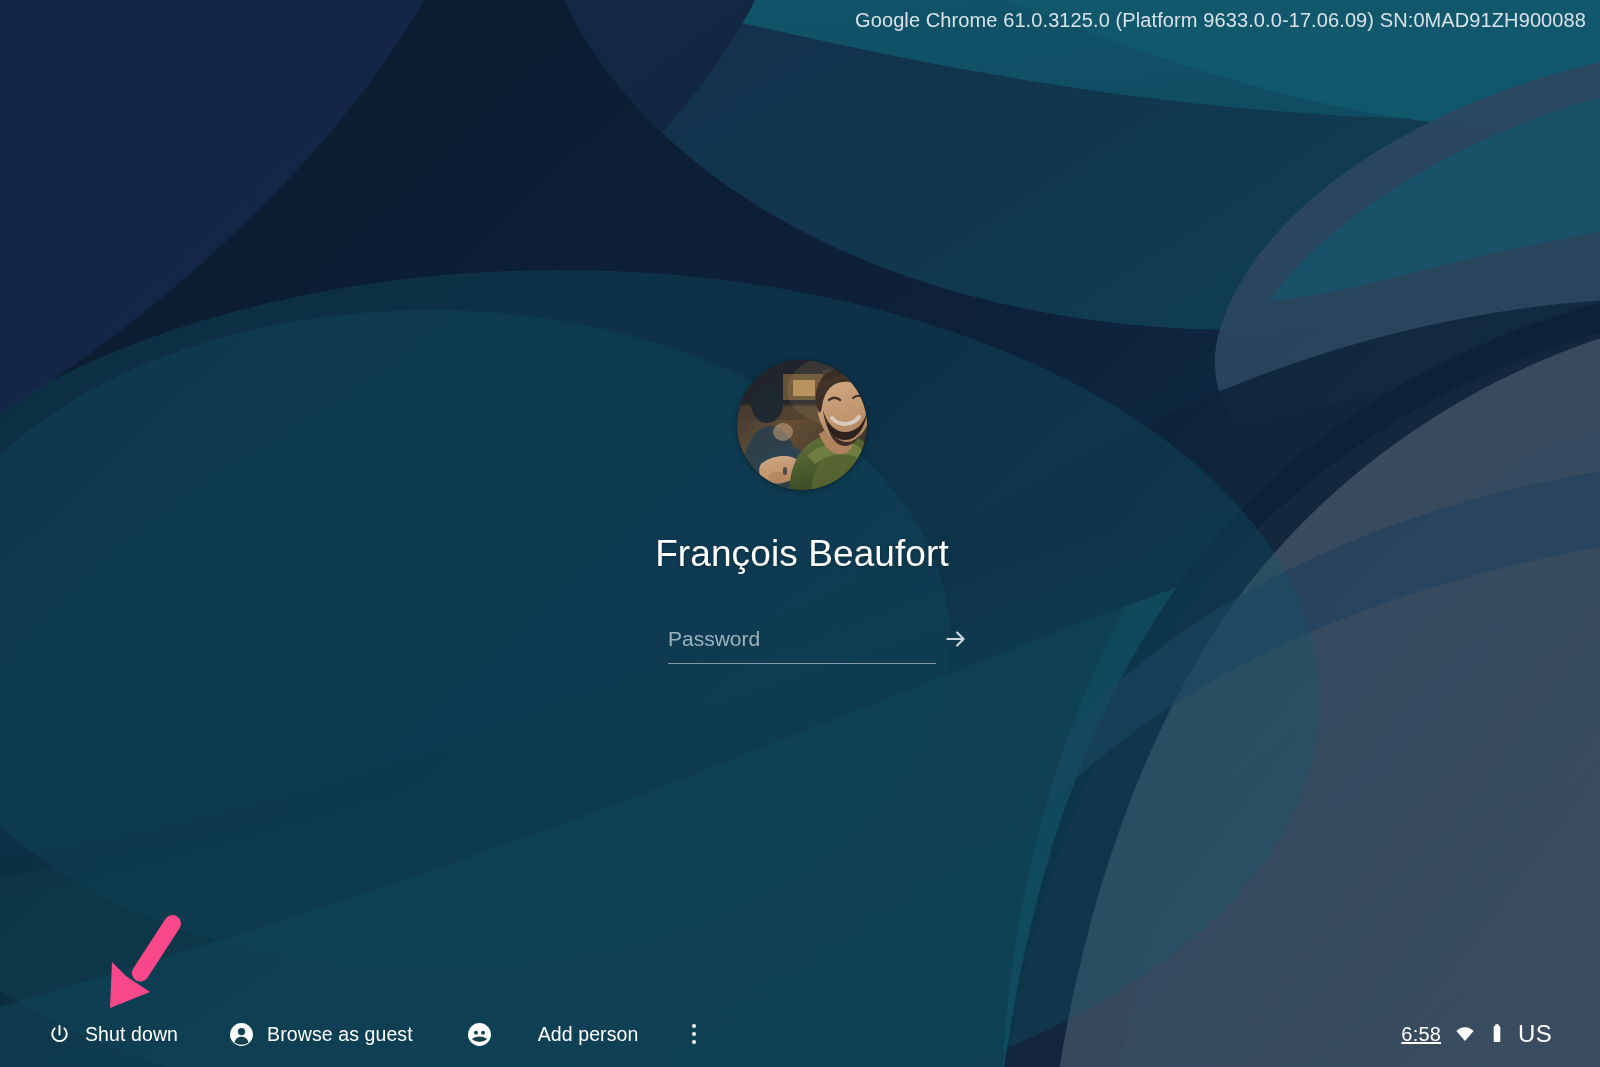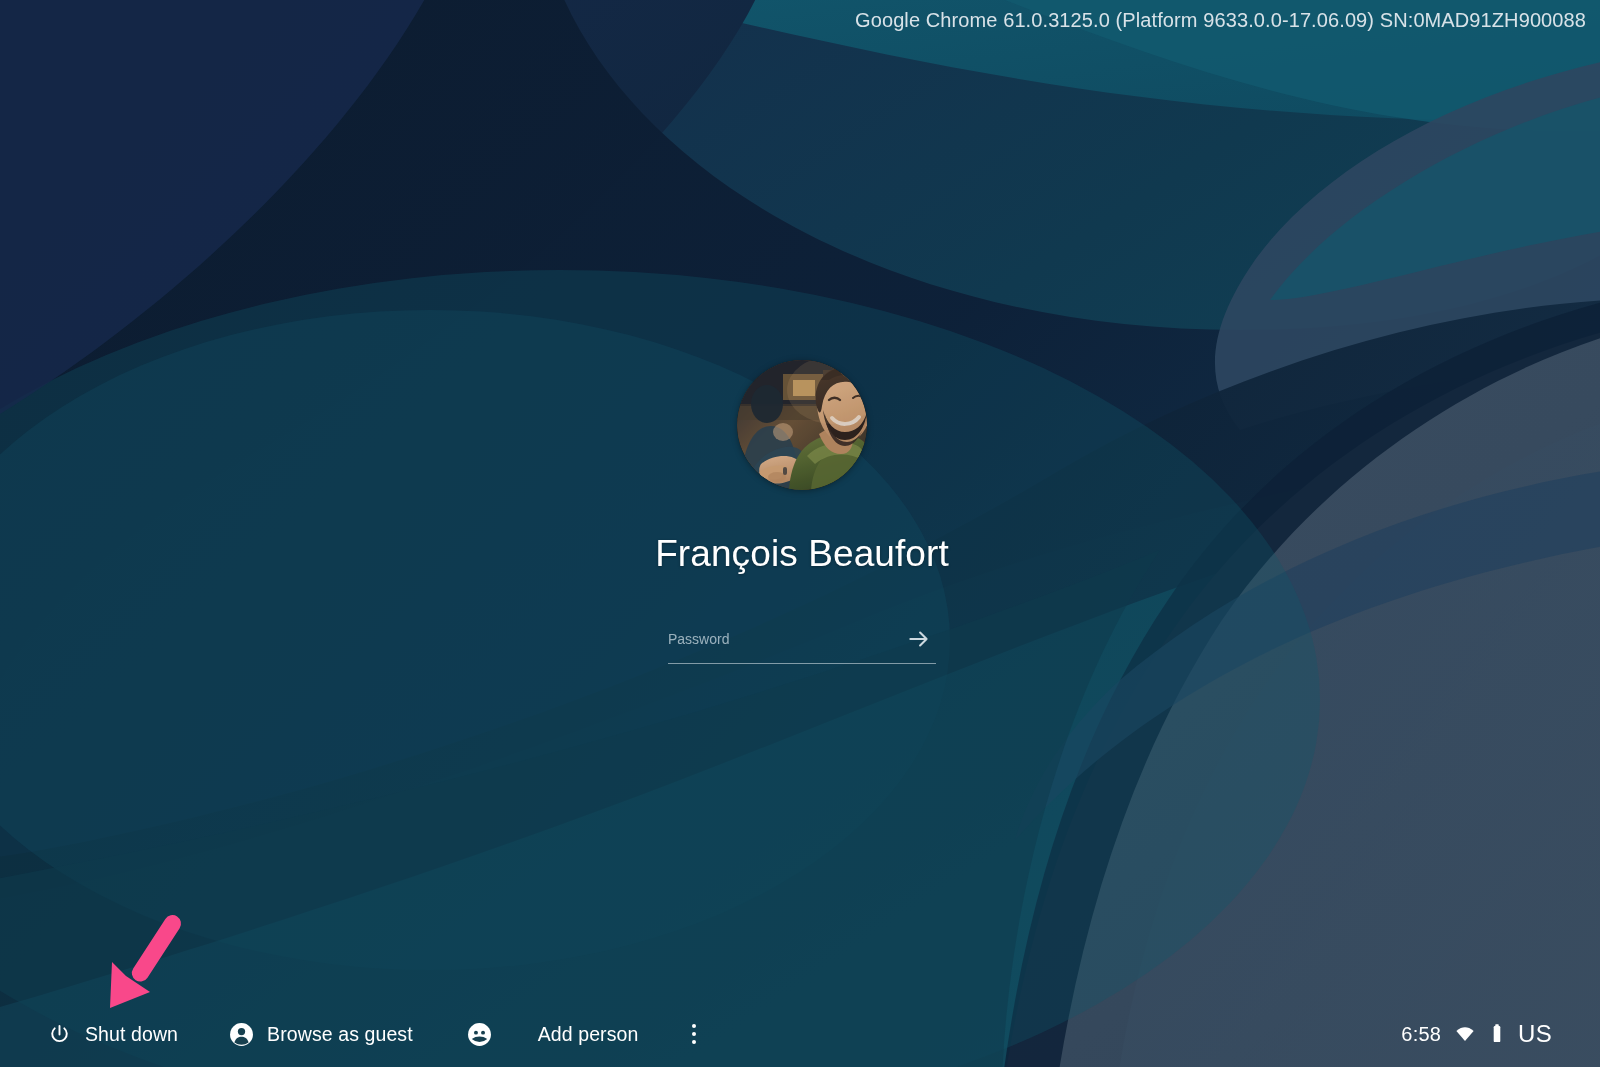--- a/index.html
+++ b/index.html
@@ -95,21 +95,21 @@
     box-sizing: border-box;
     position: relative;
   }
   .password-input {
     flex: 1;
     background: transparent;
     border: none;
     outline: none;
     color: #f0abfc;
     font-family: "Liberation Sans", sans-serif;
-    font-size: 14px;
+    font-size: 21px;
     padding: 0 0 6px 0;
     height: 34px;
   }
   .password-input::placeholder {
     color: rgba(214,226,233,0.70);
     opacity: 1;
   }
   .submit-arrow {
     width: 34px;
     height: 34px;
@@ -181,20 +181,21 @@
     width: 4px;
     height: 4px;
     border-radius: 50%;
     background: #ffffff;
   }
 
   .status-time {
     color: #ffffff;
     font-size: 20px;
     letter-spacing: 0.2px;
+    text-decoration: underline;
   }
   .status-lang {
     color: #ffffff;
     font-size: 24px;
     letter-spacing: 0.3px;
   }
   .status-ico { display:flex; align-items:center; justify-content:center; }
   .status-ico svg { display:block; }
   .status-cluster {
     display: flex;

